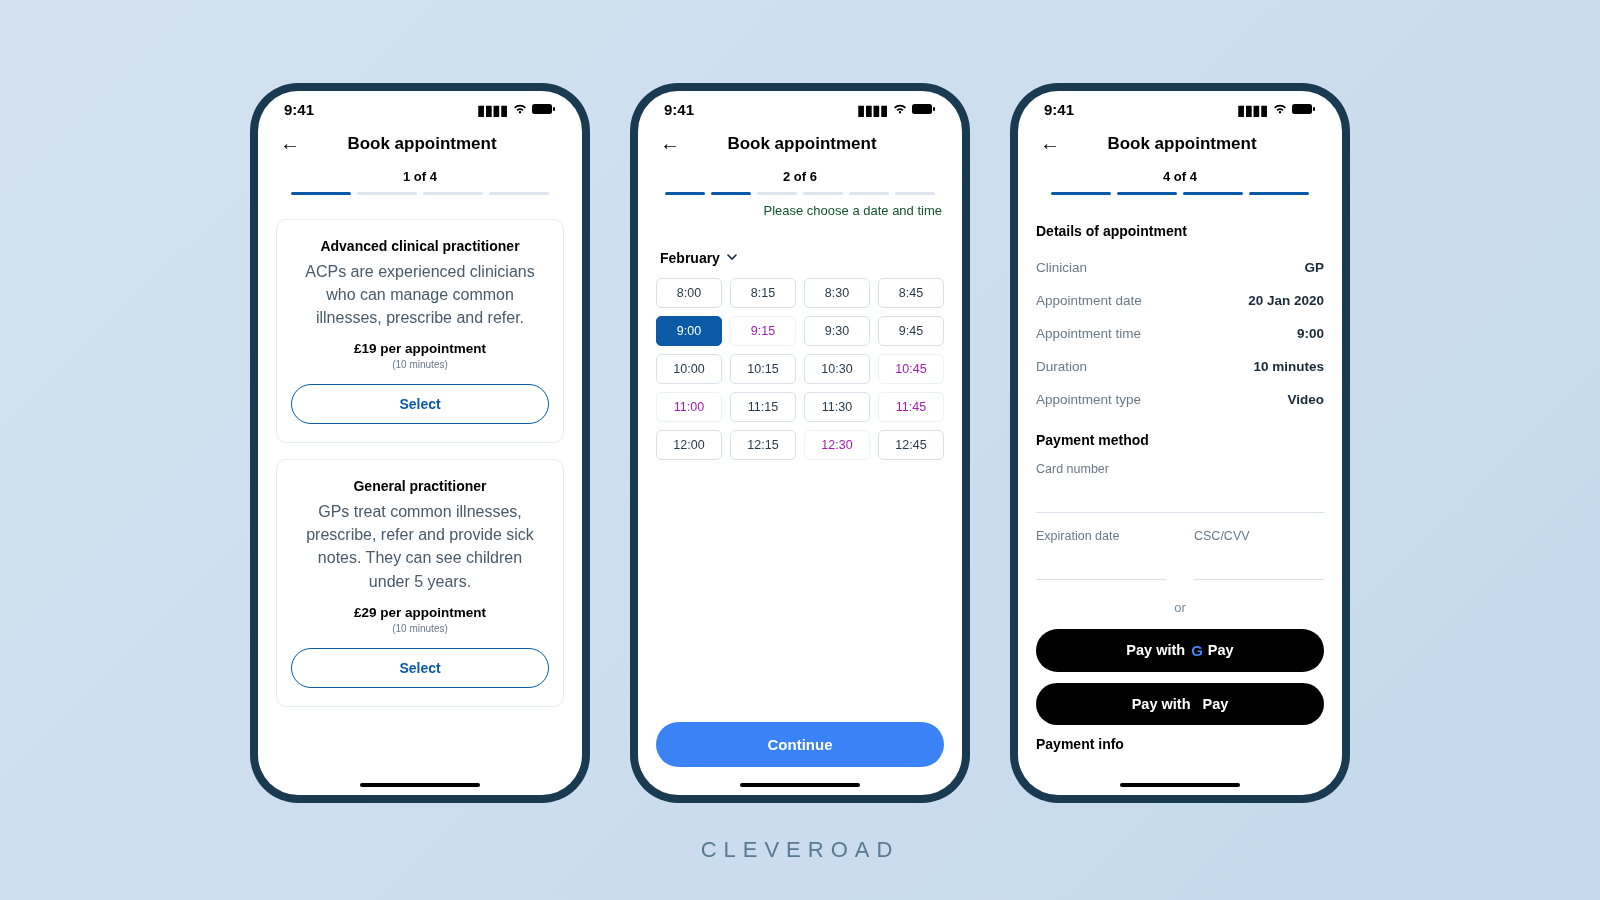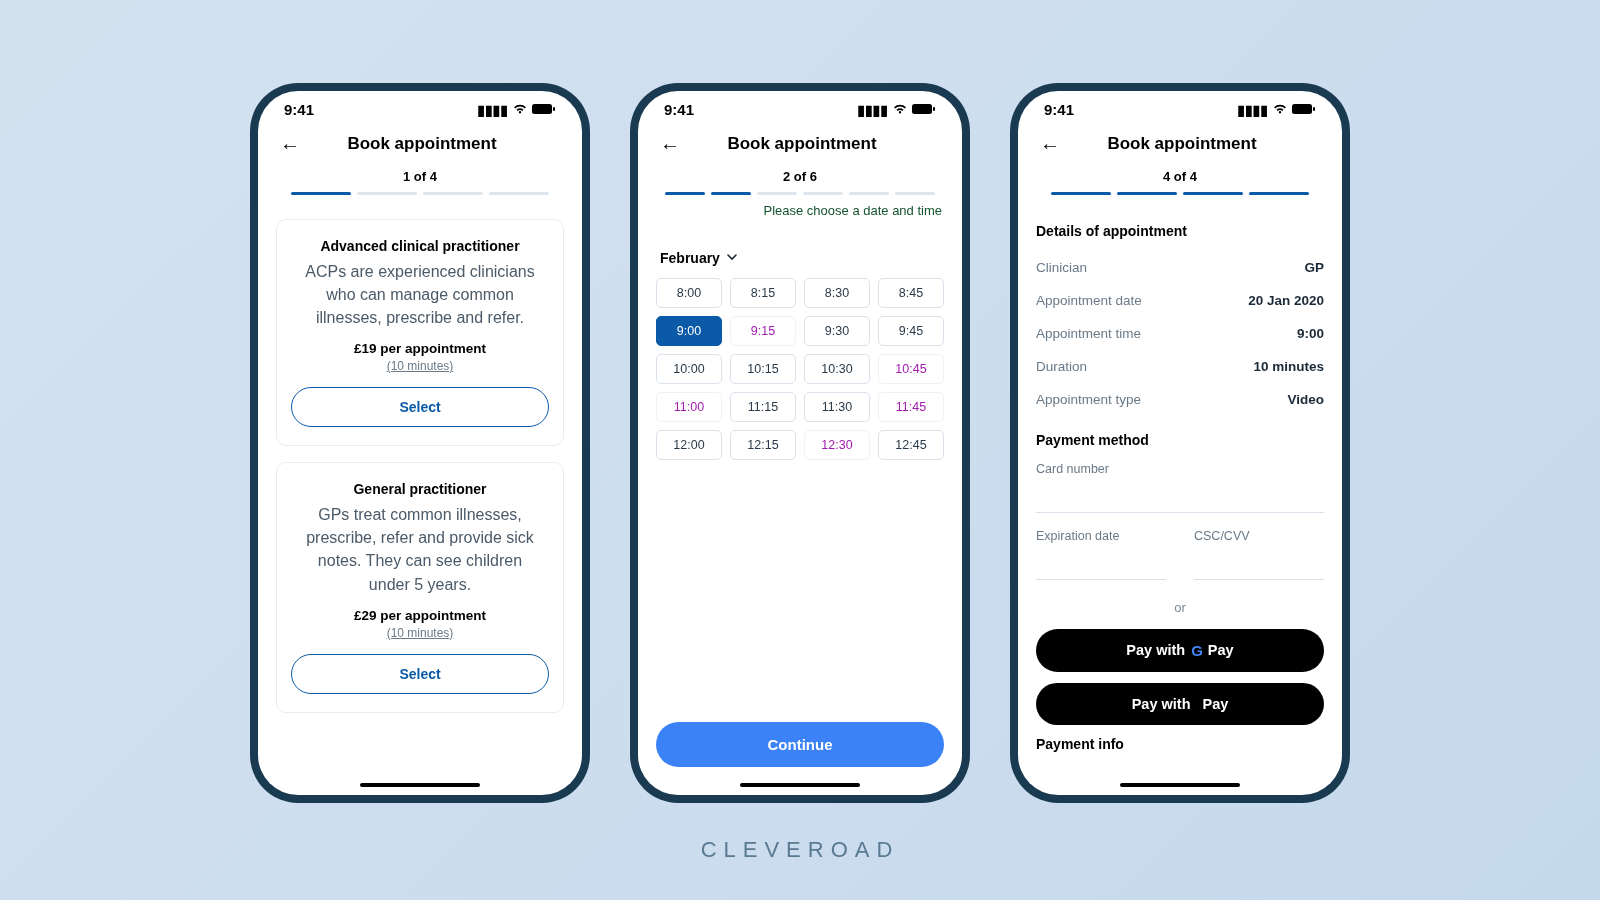--- a/index.html
+++ b/index.html
@@ -57,21 +57,21 @@
   .card {
     border: 1px solid #e6ecf2;
     border-radius: 10px;
     padding: 18px 14px;
     margin-bottom: 16px;
     text-align: center;
   }
   .card-title { font-size: 14px; font-weight: 700; margin-bottom: 6px; }
   .card-desc { font-size: 16px; color: #4a5a68; line-height: 1.45; margin-bottom: 12px; padding:0 6px; }
   .card-price { font-size: 13.5px; font-weight: 700; margin-bottom: 3px; }
-  .card-dur { font-size: 12px; color: #6a7a88; margin-bottom: 14px; text-decoration: underline; }
+  .card-dur { font-size: 10px; color: #6a7a88; margin-bottom: 14px; }
   .select-btn {
     width: 100%;
     padding: 11px;
     border: 1.5px solid #0a5aa8;
     background: #fff;
     color: #0a5aa8;
     border-radius: 24px;
     font-size: 14px;
     font-weight: 600;
     cursor: pointer;

